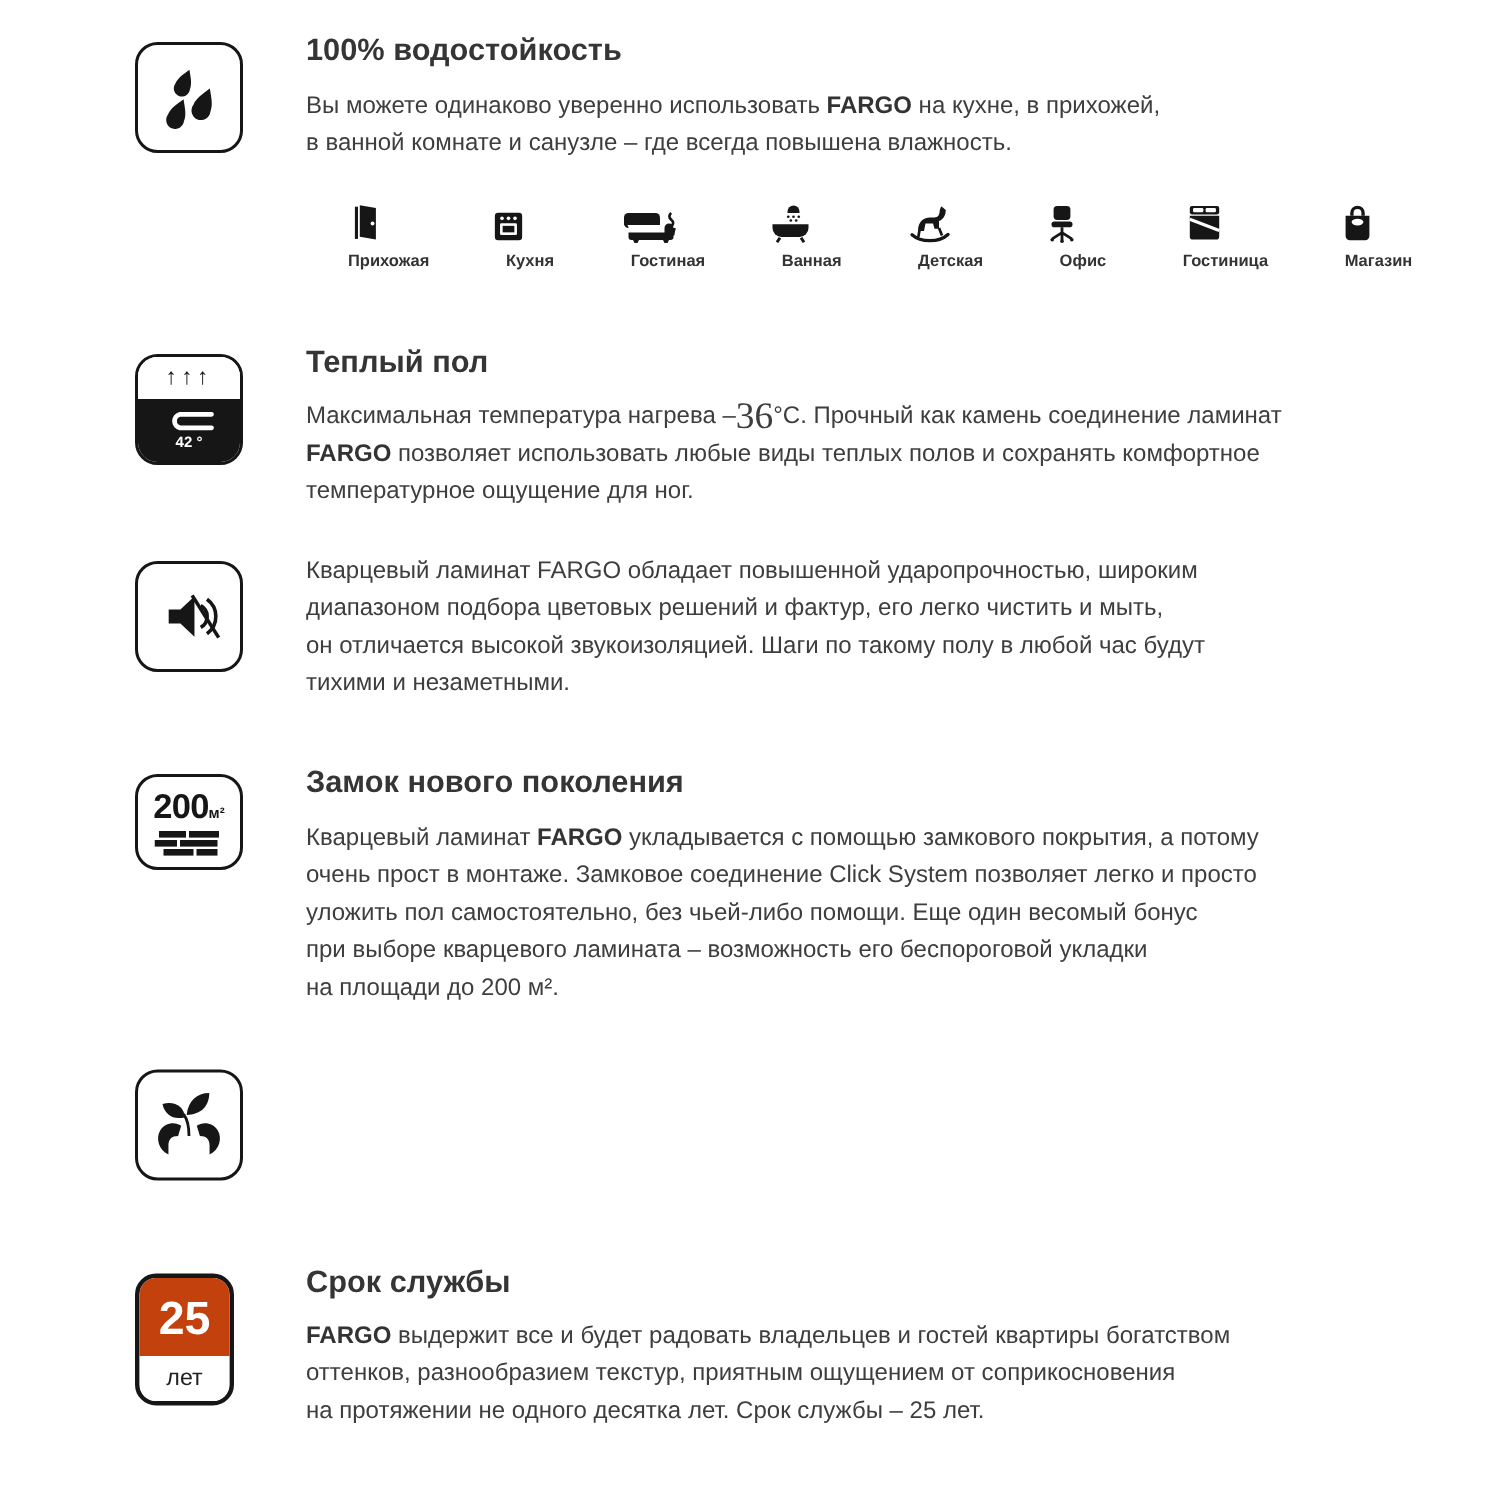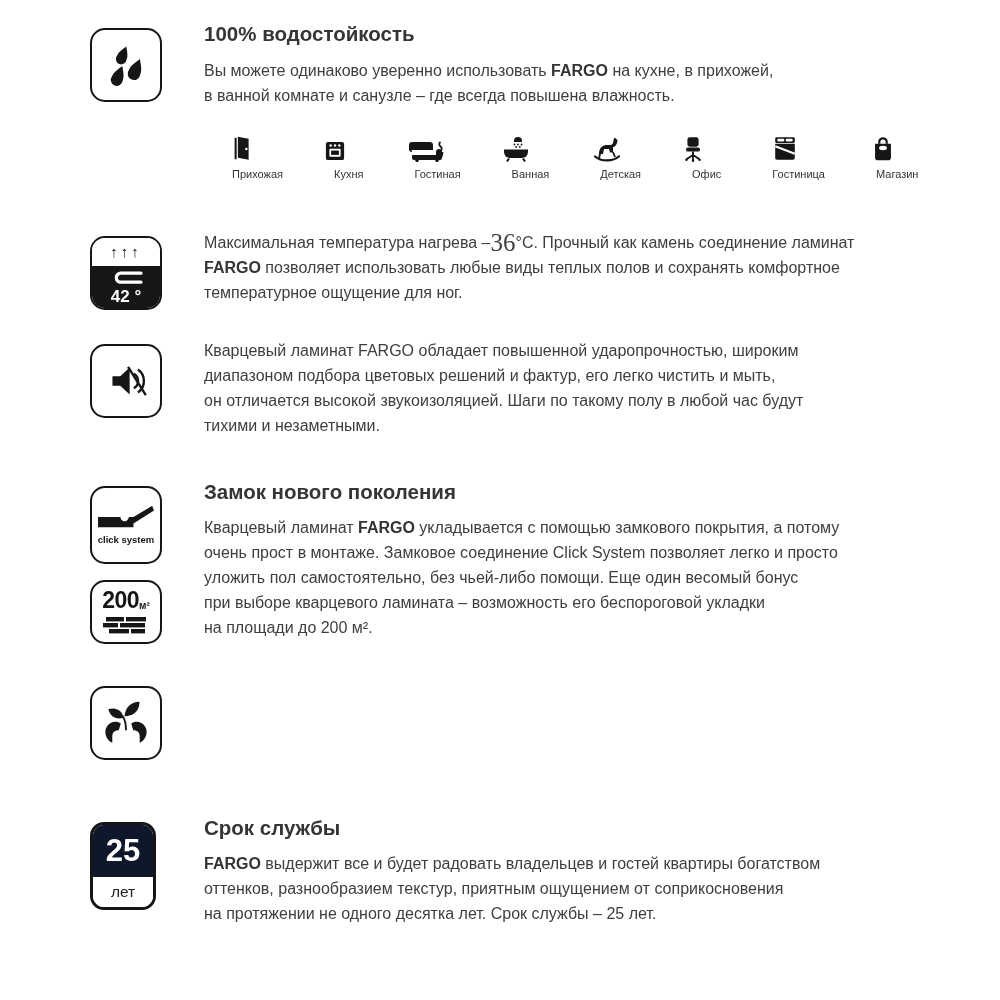--- a/index.html
+++ b/index.html
@@ -26,40 +26,40 @@
   .ibox{
     width:72px;height:74px;box-sizing:border-box;border:2.6px solid #161616;border-radius:15px;
     background:#fff;display:flex;align-items:center;justify-content:center;overflow:hidden;
   }
   .ibox svg{display:block;}
   
   .ibox.warm{flex-direction:column;padding:0;align-items:stretch;}
   .warm-top{height:28px;display:flex;align-items:center;justify-content:center;background:#fff;}
   .arrows{font-size:15px;font-weight:700;letter-spacing:3px;color:#161616;line-height:1;}
   .warm-bot{flex:1;background:#161616;display:flex;flex-direction:column;align-items:center;justify-content:center;gap:2px;}
-  .temp-label{color:#fff;font-size:17px;font-weight:700;line-height:1;}
+  .temp-label{color:#fff;font-size:10px;font-weight:700;line-height:1;}
   
   .ibox.click{flex-direction:column;gap:4px;height:78px;}
   .click-label{font-size:9.5px;font-weight:700;color:#161616;line-height:1;}
   
   .ibox.area{flex-direction:column;gap:5px;height:64px;}
   .area-val{display:flex;align-items:flex-end;line-height:1;}
   .area-n{font-size:23px;font-weight:800;color:#161616;letter-spacing:-0.5px;}
   .area-u{font-size:10px;font-weight:700;color:#161616;margin-bottom:1px;}
   
   .ibox.years{width:66px;height:88px;flex-direction:column;align-items:stretch;border-radius:14px;border-width:3px;}
-  .y-top{flex:1.8;background:#0f172a;display:flex;align-items:center;justify-content:center;}
+  .y-top{flex:1.8;background:#c2410c;display:flex;align-items:center;justify-content:center;}
   .y-top span{color:#fff;font-size:31px;font-weight:700;line-height:1;}
   .y-bot{flex:1;background:#fff;display:flex;align-items:center;justify-content:center;}
   .y-bot span{color:#222;font-size:15.5px;line-height:1;}
   
   .strip{display:flex;gap:23px;margin-top:24px;margin-bottom:6px;align-items:flex-end;}
   .room{display:flex;flex-direction:column;align-items:center;gap:5px;}
   .ricon{height:32px;display:flex;align-items:flex-end;justify-content:center;}
-  .rlabel{font-size:11px;font-weight:400;color:#333;white-space:nowrap;line-height:1;padding-left:28px;}
+  .rlabel{font-size:11px;font-weight:700;color:#333;white-space:nowrap;line-height:1;padding-left:28px;}
   
   .sec.s1{margin-bottom:44px;}
   .sec.s2{margin-bottom:28px;}
   .sec.s3{margin-bottom:42px;}
   .sec.s4{margin-bottom:36px;}
   .sec.s5{margin-bottom:56px;}
   .sec.s6{margin-bottom:0;}
 </style>
 </head>
 <body>
@@ -188,20 +188,21 @@
           </div>
         <div class="warm-bot">
           <svg width="38" height="17" viewBox="0 0 38 17">
             <path d="M34,4.2 H13 a4.6,4.6 0 0 0 0,9 h21" stroke="#fff" stroke-width="3.2" fill="none" stroke-linecap="round"></path>
           </svg>
           <span class="temp-label">42 °</span>
         </div>
       </div>
     </div>
     <div class="tcol">
+      <h2>Теплый пол</h2>
       <p class="body"><span>Максимальная температура нагрева –</span><span class="temp-big">36</span><span>°С. Прочный как камень соединение ламинат
 </span><span class="brand">FARGO</span><span> позволяет использовать любые виды теплых полов и сохранять комфортное
 температурное ощущение для ног.</span></p>
     </div>
   </section>
 
   <section class="sec s3">
     <div class="icol">
       <div class="ibox">
         <svg width="50" height="50" viewBox="0 0 48 48">
@@ -215,28 +216,20 @@
     <div class="tcol">
       <p class="body">Кварцевый ламинат FARGO обладает повышенной ударопрочностью, широким
 диапазоном подбора цветовых решений и фактур, его легко чистить и мыть,
 он отличается высокой звукоизоляцией. Шаги по такому полу в любой час будут
 тихими и незаметными.</p>
     </div>
   </section>
 
   <section class="sec s4">
     <div class="icol">
-      <div class="ibox click">
-        <svg width="56" height="26" viewBox="0 0 60 26">
-          <path d="M0,12 H24 a4.5,4.5 0 0 0 9,0 h5 V23 H0 Z" fill="#161616"></path>
-          <path d="M58,0 L60,5 L38,19 L33,15 Z" fill="#161616"></path>
-          <circle cx="34.5" cy="16.5" r="3" fill="#161616"></circle>
-        </svg>
-        <span class="click-label">click system</span>
-      </div>
       <div class="ibox area">
         <div class="area-val">
           <span class="area-n">200</span>
           <span class="area-u">м²</span>
         </div>
         <svg width="46" height="17" viewBox="0 0 46 17" fill="#161616">
           <rect x="3" y="0" width="18" height="4.4"></rect>
             <rect x="23" y="0" width="20" height="4.4"></rect>
           <rect x="0" y="6" width="15" height="4.4"></rect>
             <rect x="17" y="6" width="25" height="4.4"></rect>

